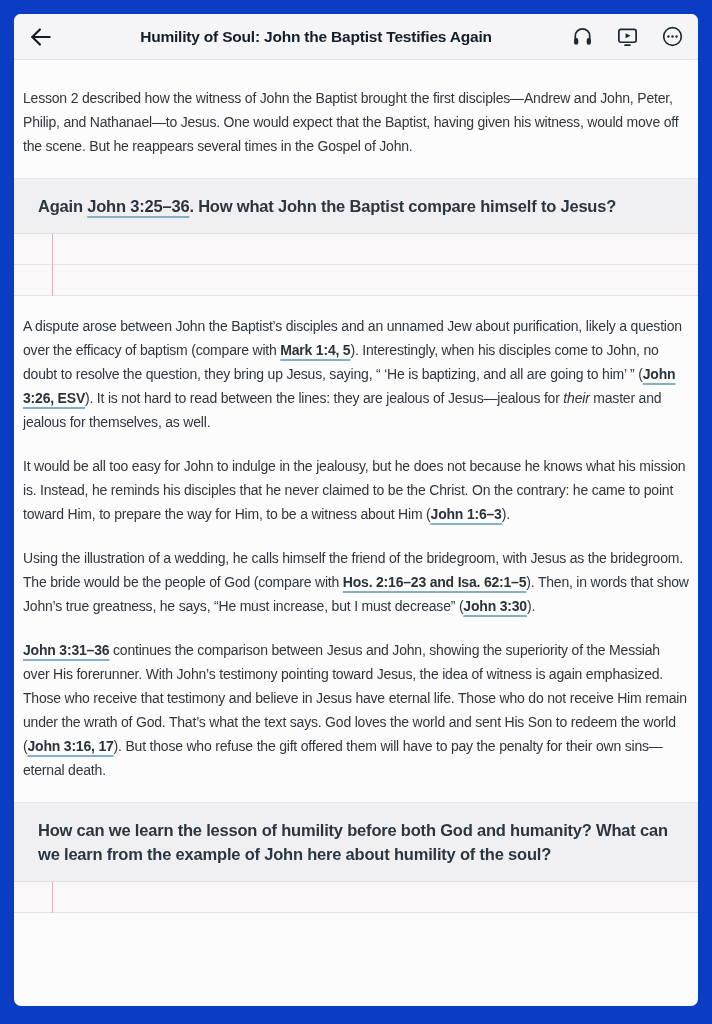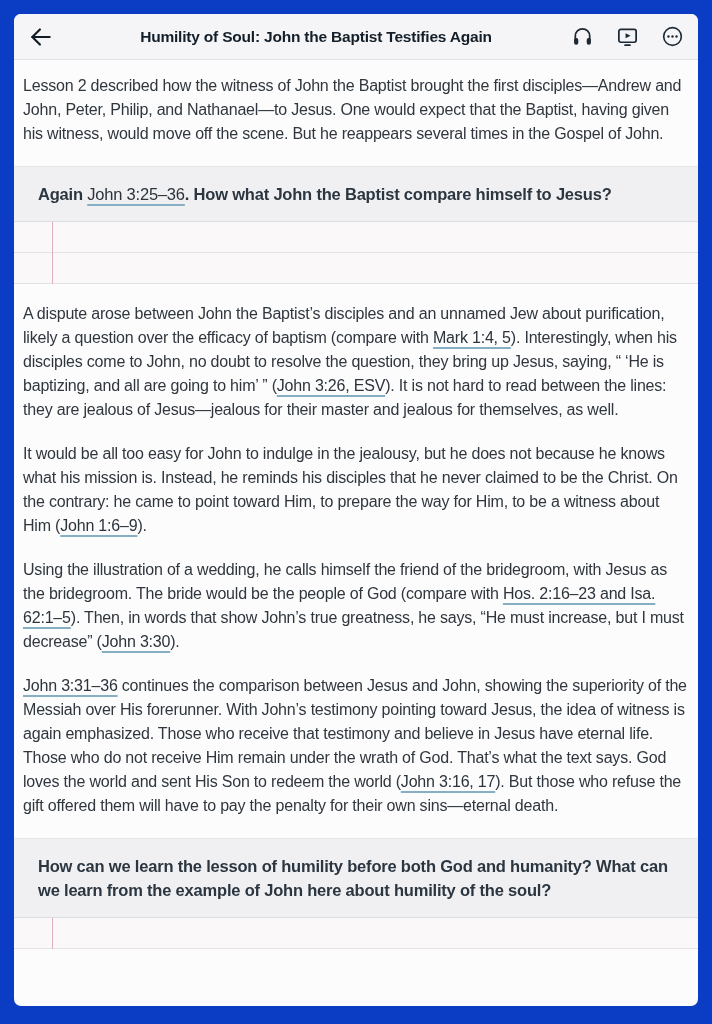--- a/index.html
+++ b/index.html
@@ -50,35 +50,35 @@
   .header-actions{margin-left:auto;display:flex;align-items:center;gap:21px;}
   .icon-btn{width:24px;height:24px;display:flex;align-items:center;justify-content:center;cursor:pointer;background:none;border:none;padding:0;}
   .icon-btn svg{width:23px;height:23px;display:block;}
 
   .content{
     flex:1;
     padding-top:10px;
     overflow:hidden;
   }
   .para{
-    margin:4px 9px 20px 9px;
-    font-size:16px;line-height:24px;
+    margin:16px 9px 20px 9px;
+    font-size:14px;line-height:24px;
     letter-spacing:-0.2px;
     color:var(--text);
   }
   .ref{
-    font-weight:400;
+    font-weight:700;
     color:#2b333b;
     text-decoration:underline;
     text-decoration-color:var(--link-underline);
     text-decoration-thickness:2px;
     text-underline-offset:4px;
     cursor:pointer;
   }
-  .it{}
+  .it{font-style:italic;}
   .question{margin:20px 0 18px 0;}
   .q-text{
     background:var(--question-bg);
     border-top:1px solid #e7e7ea;
     padding:15px 26px 15px 24px;
     font-size:16.5px;line-height:24px;
     font-weight:700;
     letter-spacing:-0.2px;
     color:var(--q-text);
   }
@@ -132,21 +132,21 @@
       <p class="para"><span>Lesson 2 described how the witness of John the Baptist brought the first disciples—Andrew and John, Peter, Philip, and Nathanael—to Jesus. One would expect that the Baptist, having given his witness, would move off the scene. But he reappears several times in the Gospel of John.</span></p>
       <section class="question">
         <div class="q-text"><span>Again </span><span class="ref">John 3:25–36</span><span>. How what John the Baptist compare himself to Jesus?</span></div>
         <div class="answer">
           <div class="answer-row"></div>
           <div class="answer-row"></div>
           <div class="margin-line"></div>
         </div>
       </section>
       <p class="para"><span>A dispute arose between John the Baptist’s disciples and an unnamed Jew about purification, likely a question over the efficacy of baptism (compare with </span><span class="ref">Mark 1:4, 5</span><span>). Interestingly, when his disciples come to John, no doubt to resolve the question, they bring up Jesus, saying, “ ‘He is baptizing, and all are going to him’ ” (</span><span class="ref">John 3:26, ESV</span><span>). It is not hard to read between the lines: they are jealous of Jesus—jealous for </span><span class="it">their</span><span> master and jealous for themselves, as well.</span></p>
-      <p class="para"><span>It would be all too easy for John to indulge in the jealousy, but he does not because he knows what his mission is. Instead, he reminds his disciples that he never claimed to be the Christ. On the contrary: he came to point toward Him, to prepare the way for Him, to be a witness about Him (</span><span class="ref">John 1:6–9</span><span>).</span></p>
+      <p class="para"><span>It would be all too easy for John to indulge in the jealousy, but he does not because he knows what his mission is. Instead, he reminds his disciples that he never claimed to be the Christ. On the contrary: he came to point toward Him, to prepare the way for Him, to be a witness about Him (</span><span class="ref">John 1:6–3</span><span>).</span></p>
       <p class="para"><span>Using the illustration of a wedding, he calls himself the friend of the bridegroom, with Jesus as the bridegroom. The bride would be the people of God (compare with </span><span class="ref">Hos. 2:16–23 and Isa. 62:1–5</span><span>). Then, in words that show John’s true greatness, he says, “He must increase, but I must decrease” (</span><span class="ref">John 3:30</span><span>).</span></p>
       <p class="para"><span class="ref">John 3:31–36</span><span> continues the comparison between Jesus and John, showing the superiority of the Messiah over His forerunner. With John’s testimony pointing toward Jesus, the idea of witness is again emphasized. Those who receive that testimony and believe in Jesus have eternal life. Those who do not receive Him remain under the wrath of God. That’s what the text says. God loves the world and sent His Son to redeem the world (</span><span class="ref">John 3:16, 17</span><span>). But those who refuse the gift offered them will have to pay the penalty for their own sins—eternal death.</span></p>
       <section class="question">
         <div class="q-text"><span>How can we learn the lesson of humility before both God and humanity? What can we learn from the example of John here about humility of the soul?</span></div>
         <div class="answer">
           <div class="answer-row"></div>
           <div class="margin-line"></div>
         </div>
       </section>
     </main>

